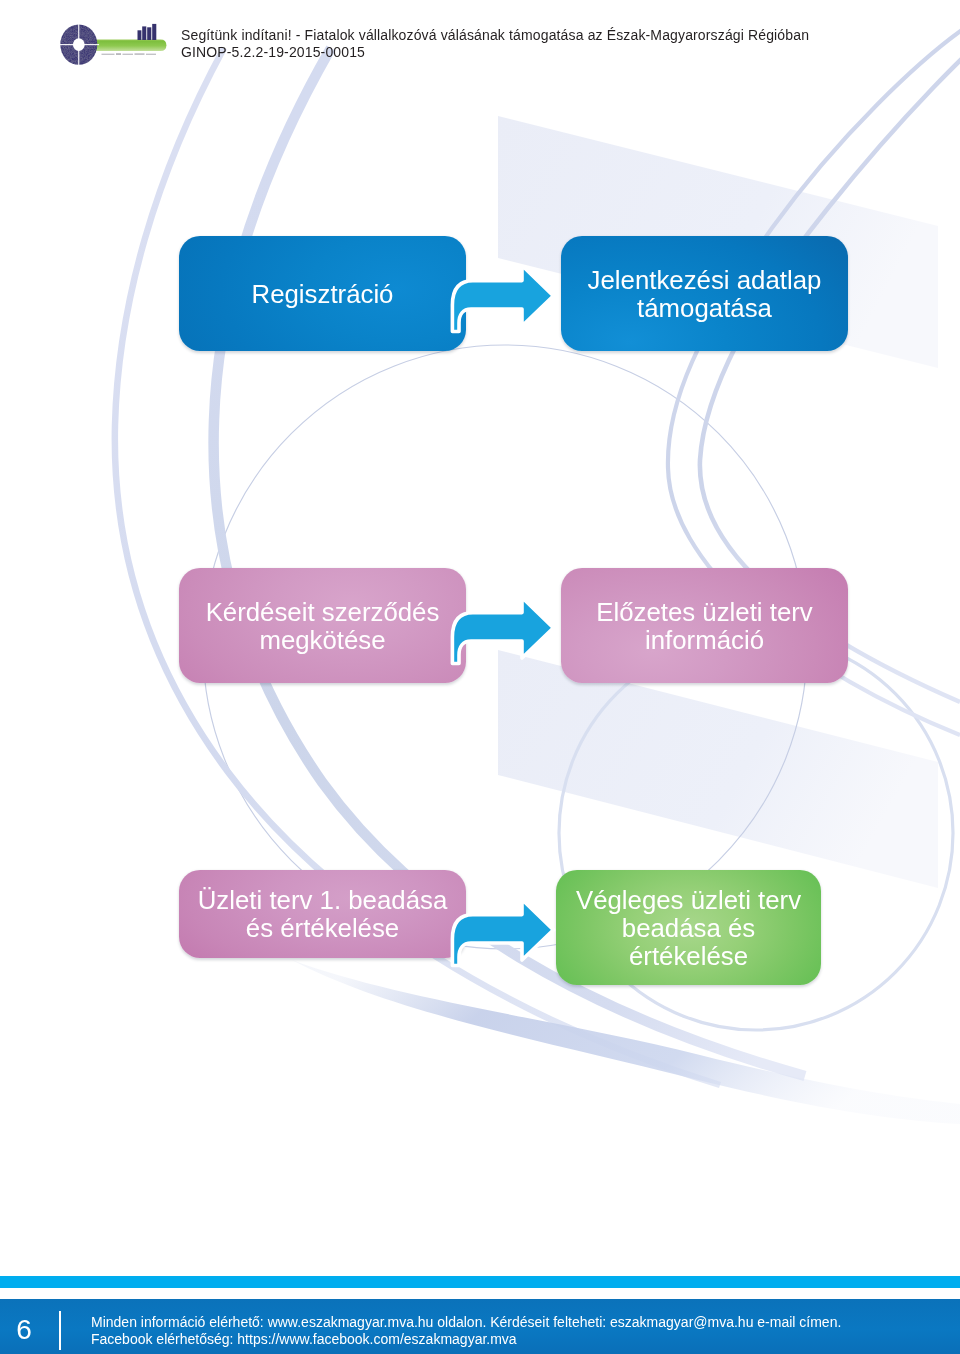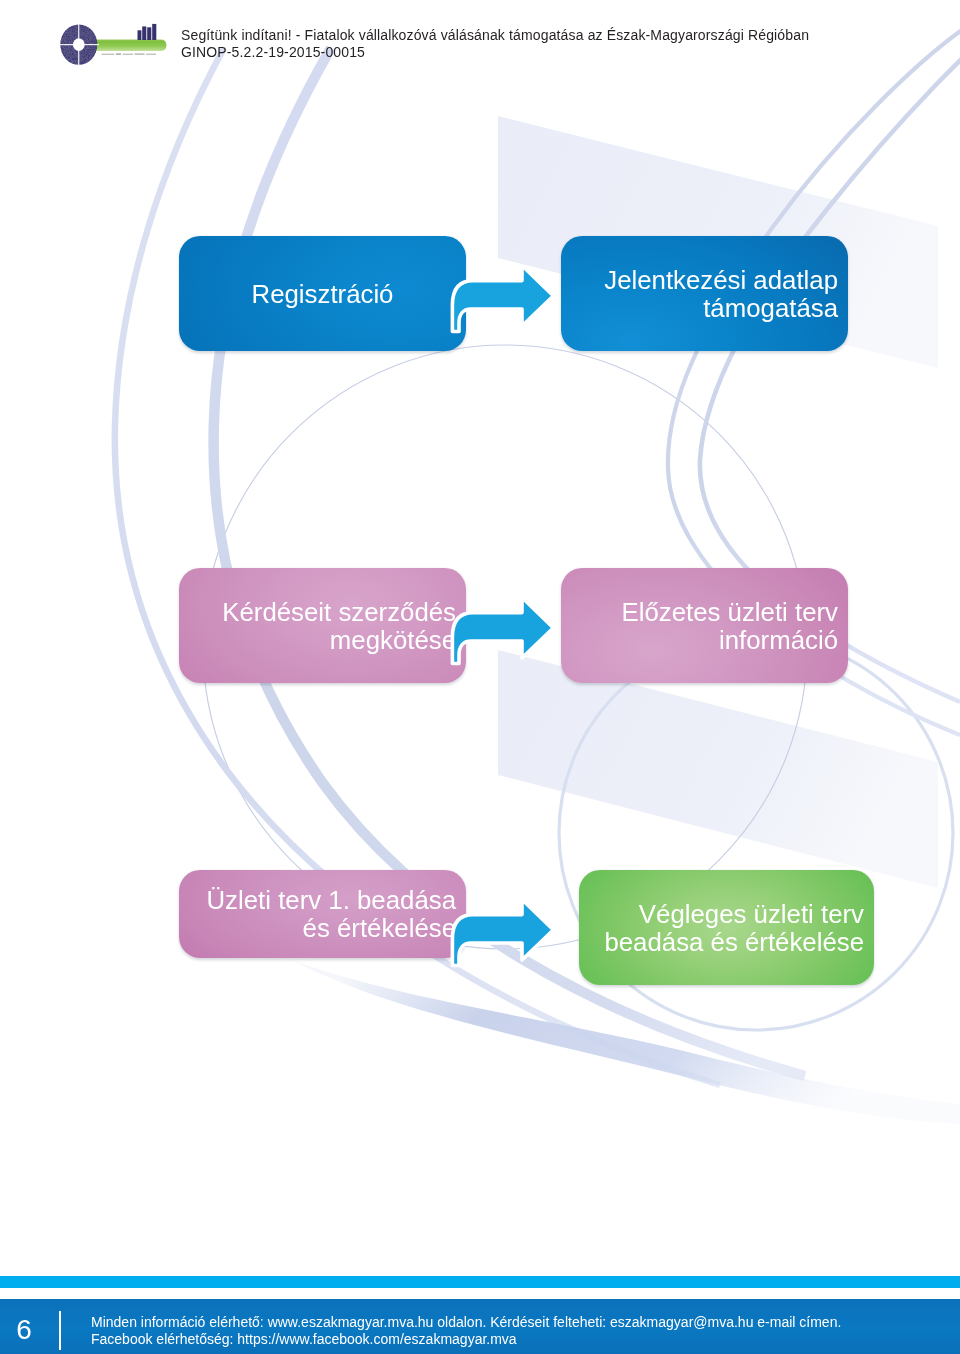--- a/index.html
+++ b/index.html
@@ -13,33 +13,33 @@
   .logo{position:absolute;left:56.5px;top:22px;width:112px;height:56px;}
   .hdr-text{position:absolute;left:181px;top:27px;width:700px;
      font-family:"Liberation Sans",sans-serif;font-size:14px;line-height:17px;
      color:#231f20;letter-spacing:0.01em;}
 
   
   .node{position:absolute;border-radius:21px;display:flex;align-items:center;
         justify-content:center;text-align:center;color:#ffffff;
         font-family:"Liberation Sans",sans-serif;font-size:25.8px;line-height:28px;font-weight:400;
         box-shadow:0 1.5px 3px rgba(40,50,70,0.20);z-index:4;}
-  .node span{display:block;padding:0 10px;text-align:right;}
+  .node span{display:block;padding:0 10px;}
 
   .n1{left:179px;top:236px;width:287px;height:115px;
       background:radial-gradient(128% 190% at 76% 46%, #0e8ad2 0%, #0a83c9 24%, #0779c0 48%, #0671b7 70%, #0a5ea0 100%);}
   .n2{left:561px;top:236px;width:287px;height:115px;
       background:radial-gradient(128% 190% at 24% 92%, #128fd6 0%, #0a84ca 26%, #0778bf 52%, #0a67ab 80%, #0d5697 100%);}
   .n3{left:179px;top:568px;width:287px;height:115px;
       background:radial-gradient(118% 175% at 60% 32%, #d8a4cb 0%, #d29ac4 22%, #cb8cba 48%, #c47cb0 72%, #be6ca7 100%);}
   .n4{left:561px;top:568px;width:287px;height:115px;
       background:radial-gradient(118% 175% at 32% 72%, #d8a5cb 0%, #d29ac4 22%, #cb8bb9 48%, #c47bb0 72%, #bd6ba6 100%);}
   .n5{left:179px;top:870px;width:287px;height:88px;
       background:radial-gradient(118% 172% at 60% 32%, #d49fc8 0%, #cf95c2 22%, #c886b7 48%, #c074ab 72%, #bb63a2 100%);}
-  .n6{left:579px;top:870px;width:295px;height:115px;
+  .n6{left:556px;top:870px;width:265px;height:115px;
       background:radial-gradient(86% 135% at 50% 50%, #a8d78c 0%, #96d078 24%, #7ec765 46%, #63bf53 70%, #4db947 88%, #48b243 100%);}
 
   .arrow{position:absolute;z-index:6;}
 
   
   .foot-bar{position:absolute;left:0;width:960px;z-index:5;}
   .foot-block{position:absolute;left:0;top:1299px;width:960px;height:55px;background:linear-gradient(180deg,#0b72ba 0%,#0a78c2 55%,#0a6fb8 100%);z-index:5;}
   .foot-page{position:absolute;left:4px;top:1314px;width:40px;text-align:center;z-index:6;
       font-family:"Liberation Sans",sans-serif;font-size:28px;color:#ffffff;}
   .foot-rule{position:absolute;left:59px;top:1311px;width:2px;height:39px;background:#ffffff;z-index:6;}

